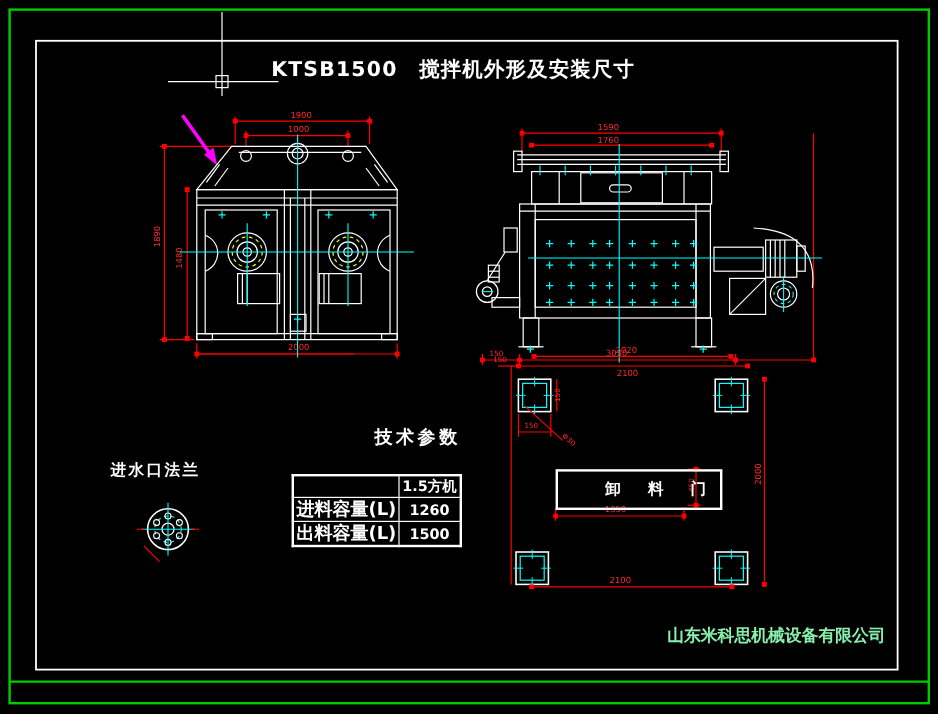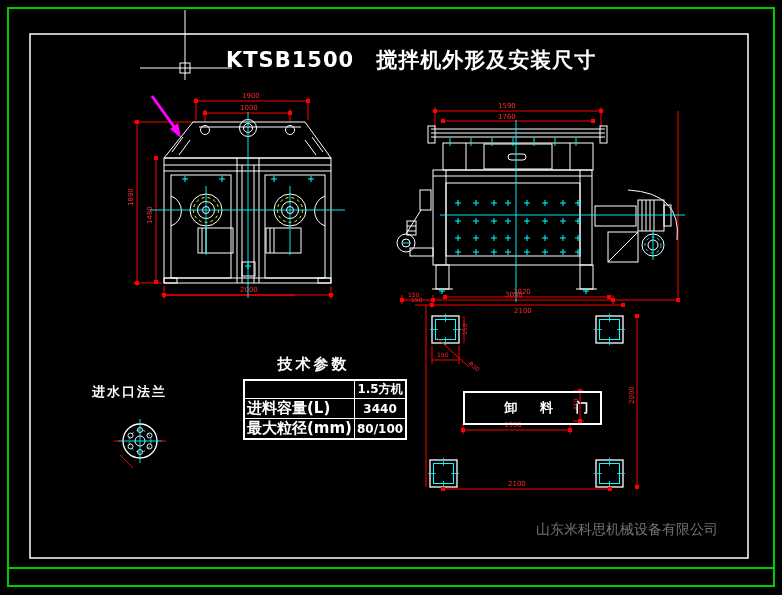--- a/index.html
+++ b/index.html
@@ -1,31 +1,31 @@
 <!DOCTYPE html>
 <html><head>
 <meta charset="utf-8">
 <style>
   html,body{margin:0;padding:0;background:#000;}
   .canvas{position:relative;width:782px;height:595px;background:#000;overflow:hidden;
           font-family:"DejaVu Sans","Liberation Sans",sans-serif;}
   .abs{position:absolute;}
-  .title{left:226px;top:46px;width:360px;color:#fff;font-size:21px;font-weight:bold;
+  .title{left:226px;top:46px;width:360px;color:#fff;font-size:17px;font-weight:bold;
          letter-spacing:1px;white-space:nowrap;}
   .inlet-label{left:92px;top:383px;color:#fff;font-size:13px;font-weight:bold;letter-spacing:2px;font-family:Liberation Mono, monospace;}
   .install-caption{left:455px;top:494px;width:150px;color:#fff;font-size:15px;font-weight:bold;
                    letter-spacing:1px;white-space:nowrap;}
-  .company{left:536px;top:521px;color:#737373;font-size:14px;font-weight:normal;white-space:nowrap;}
+  .company{left:556px;top:521px;color:#86efac;font-size:14px;font-weight:bold;white-space:nowrap;}
   .door-box{left:463px;top:391px;width:107px;height:30px;border:2px solid #fff;
             display:flex;align-items:center;justify-content:center;color:#fff;
             font-size:13px;font-weight:bold;letter-spacing:9px;text-indent:9px;padding-left:28px;}
   
   .spec{left:243px;top:355px;width:141px;}
-  .spec-title{color:#fff;font-size:15px;font-weight:bold;text-align:center;letter-spacing:3px;
-              margin-bottom:5px;}
+  .spec-title{color:#fff;font-size:15px;font-weight:bold;text-align:right;letter-spacing:3px;
+              margin-bottom:21px;}
   table.spec-t{border-collapse:collapse;width:141px;border:2px solid #fff;}
   table.spec-t td{border:1px solid #fff;height:14px;padding:0 2px;color:#fff;}
   td.lab{width:94px;font-size:15px;font-weight:bold;white-space:nowrap;}
   td.val{width:45px;font-size:12px;font-weight:bold;text-align:center;white-space:nowrap;}
   svg{position:absolute;left:0;top:0;}
   svg text{font-family:"DejaVu Sans","Liberation Sans",sans-serif;}
   .dim{fill:#ff2a2a;font-size:7px;}
   .dim-s{fill:#ff2a2a;font-size:6px;}
 </style>
 </head>
@@ -366,23 +366,23 @@
 <div class="abs spec">
   <div class="spec-title">技术参数</div>
   <table class="spec-t">
     <tbody>
           <tr>
       <td class="lab"></td>
       <td class="val">1.5方机</td>
     </tr>
     <tr>
       <td class="lab">进料容量(L)</td>
-      <td class="val">3440</td>
+      <td class="val">1260</td>
     </tr>
     <tr>
-      <td class="lab">最大粒径(mm)</td>
-      <td class="val">80/100</td>
+      <td class="lab">出料容量(L)</td>
+      <td class="val">1500</td>
     </tr>
   </tbody>
       </table>
 </div>
 
 </div>
 
 </body></html>

